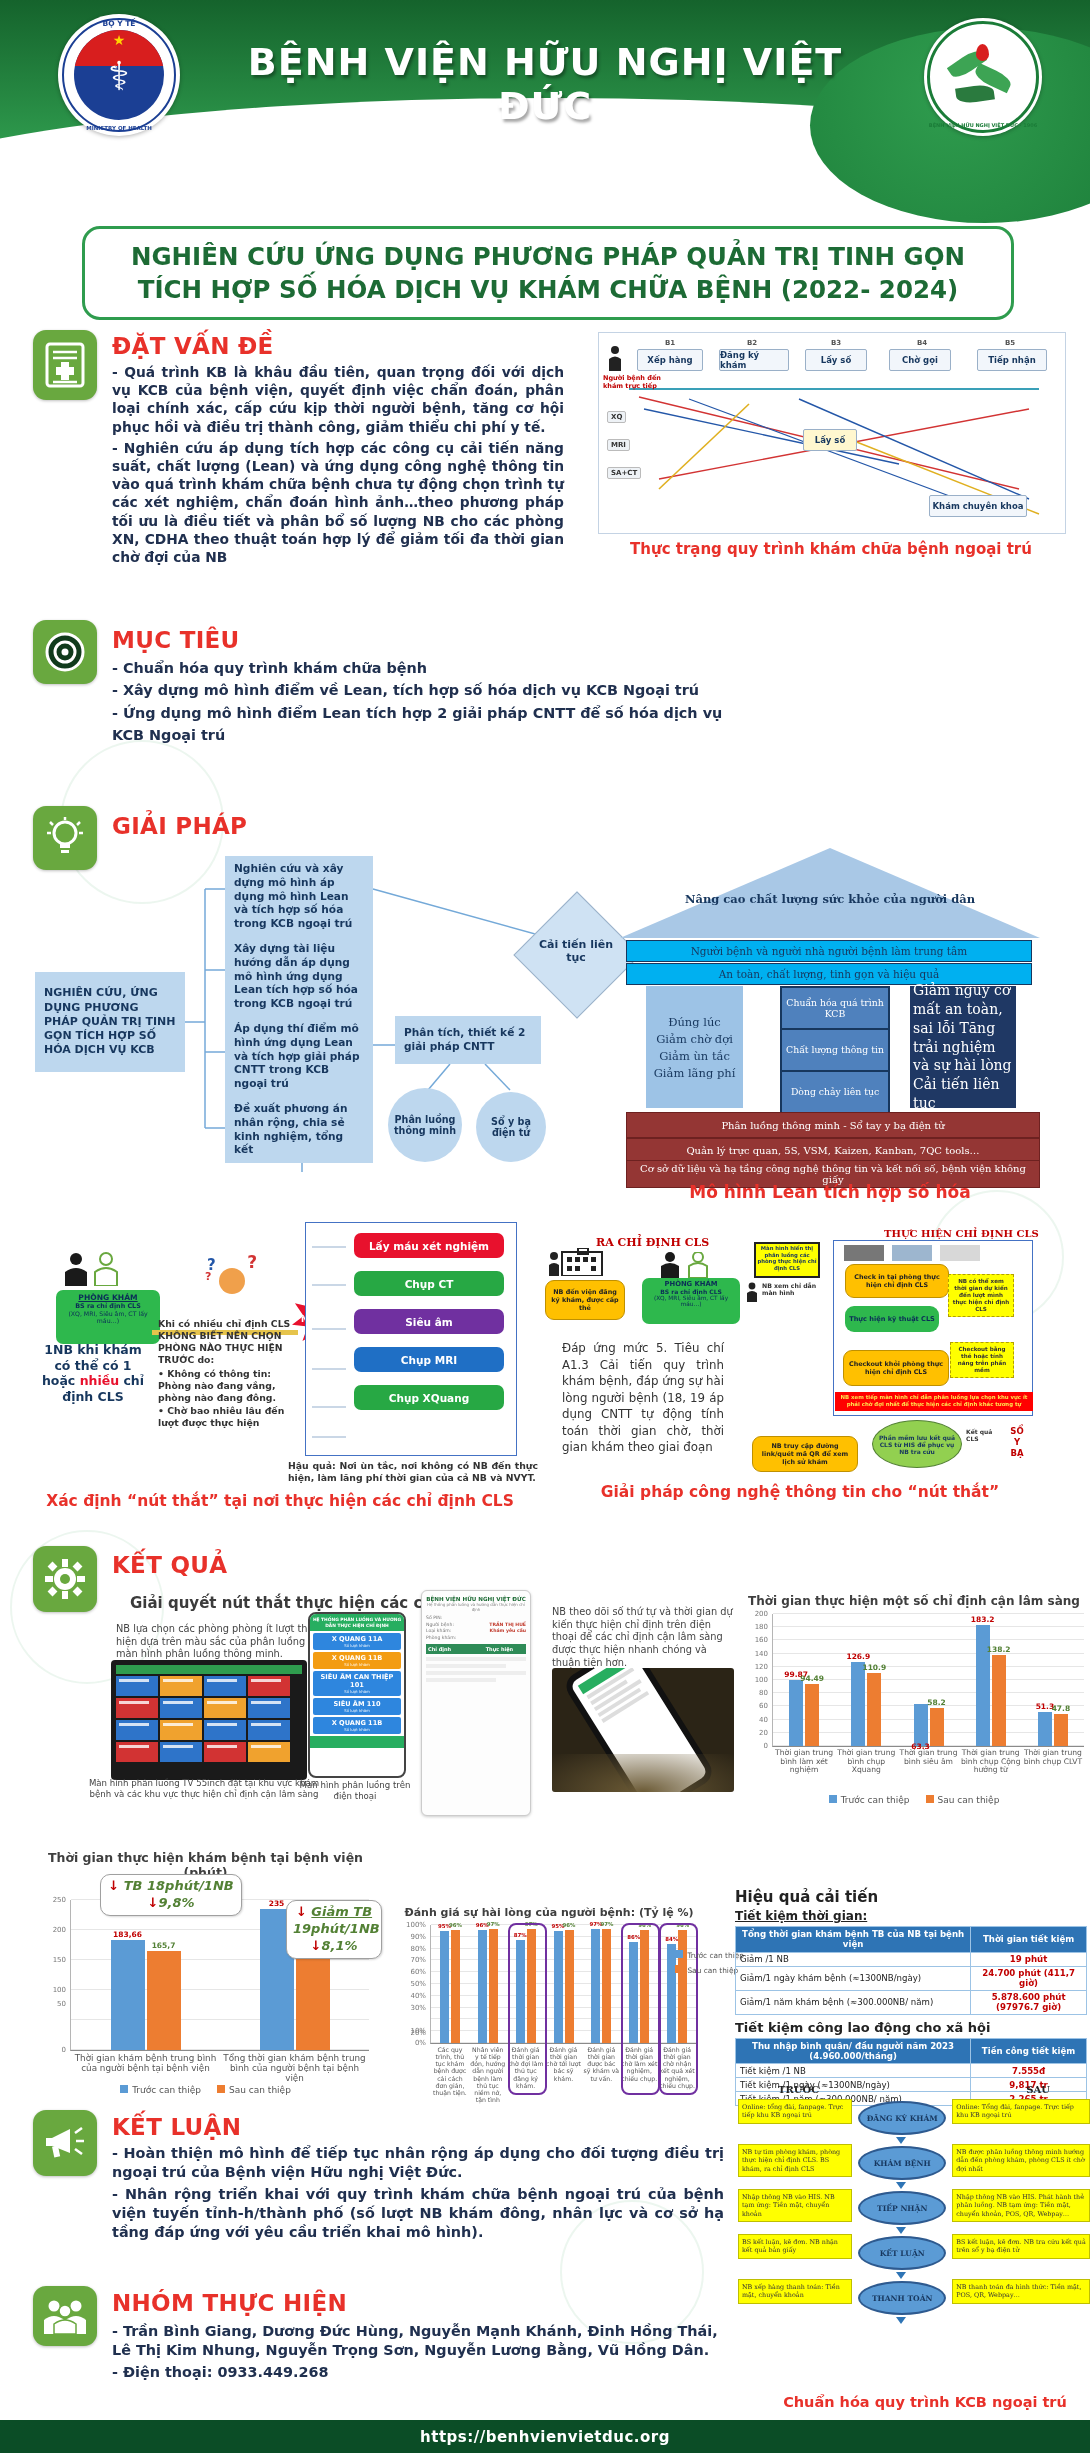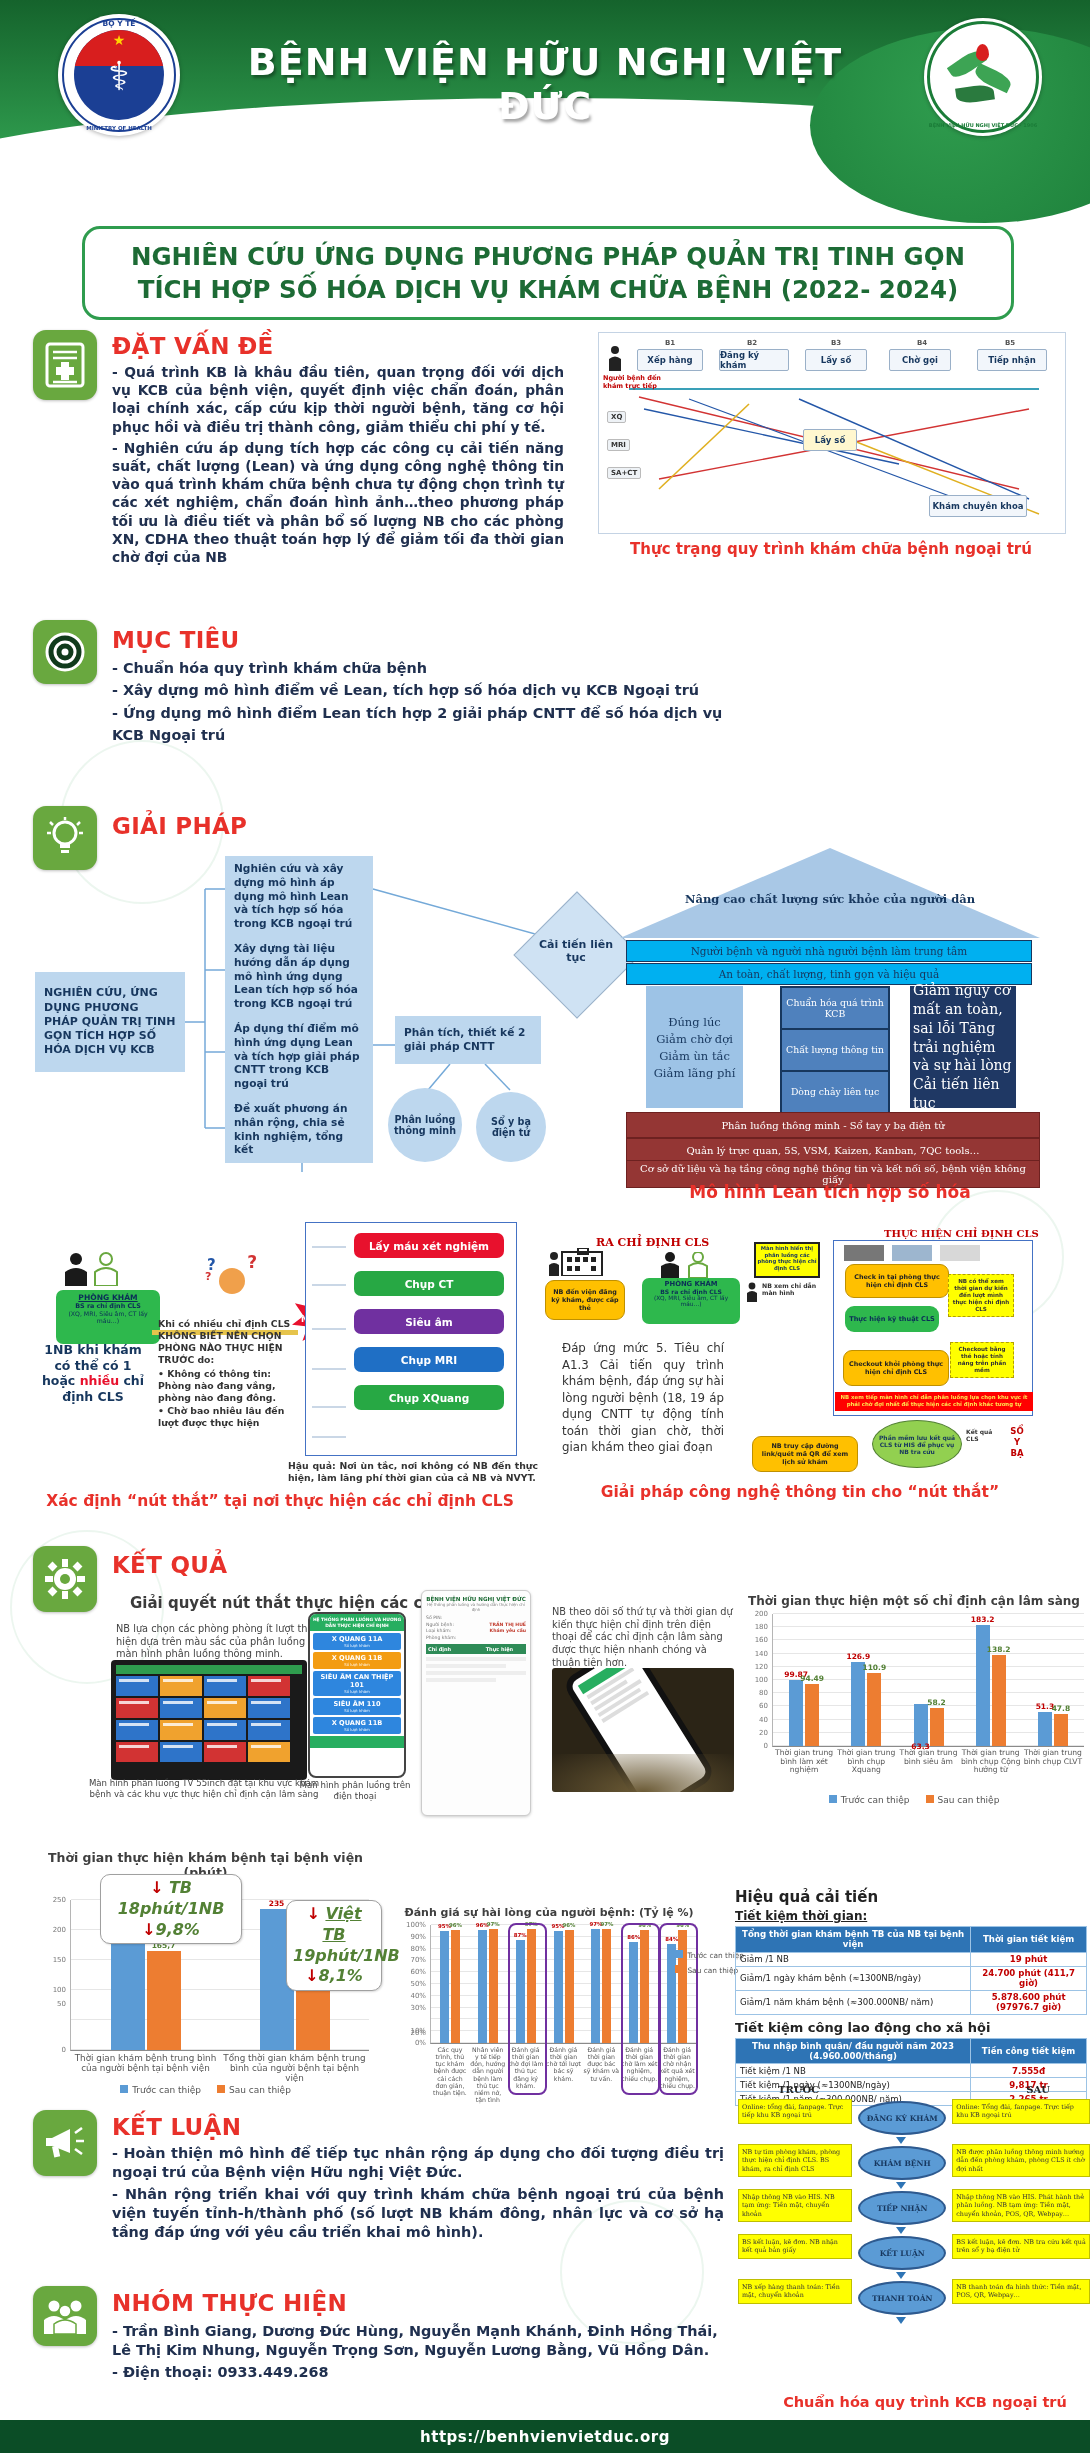--- a/index.html
+++ b/index.html
@@ -86,21 +86,21 @@
 .bc-cat{position:absolute;top:100%;margin-top:3px;width:96%;text-align:center;font-size:8px;color:#555;line-height:1.15}
 .bc-legend{display:flex;justify-content:center;gap:16px;font-size:9px;color:#555;margin-top:48px}
 .bc-legend i{width:8px;height:8px;display:inline-block;margin-right:4px}
 .bc-legend-right{position:absolute;right:-44px;top:32%;flex-direction:column;gap:5px;font-size:7.4px;margin:0}
 .bc-hl{position:absolute;bottom:-52px;border:2px solid #7030a0;border-radius:8px;pointer-events:none}
 #chart-cls .bc-cat{font-size:7.6px}
 #chart-exam .bc-cat{font-size:8.8px}
 #chart-sat .bc-cat{font-size:6.2px}
 #chart-sat .bc-val{font-size:5.4px;top:-8px}
 #chart-exam .bc-legend{margin-top:34px}
-.ann{position:absolute;border:1.5px solid #a0a0a0;border-radius:10px;background:#fff;padding:3px 6px;font-size:16px;font-weight:bold;font-style:italic;color:#538135;text-align:center;box-shadow:1px 1px 2px rgba(0,0,0,.15);line-height:1.3}
+.ann{position:absolute;border:1.5px solid #a0a0a0;border-radius:10px;background:#fff;padding:3px 6px;font-size:13px;font-weight:bold;font-style:italic;color:#538135;text-align:center;box-shadow:1px 1px 2px rgba(0,0,0,.15);line-height:1.3}
 .ann .dn{color:#c00000;font-style:normal}
 
 .hq table{width:100%;border-collapse:collapse;font-size:8.6px}
 .hq th{background:#2e74b5;color:#fff;font-size:8.6px;padding:2px 4px;border:1px solid #9cc3e5;line-height:1.2}
 .hq td{border:1px solid #9cc3e5;padding:1.5px 4px;color:#222}
 .hq td.v{color:#c00000;font-weight:bold;text-align:center}
 
 .qr-row{display:flex;align-items:flex-start;margin-bottom:9px;position:relative}
 .qr-y{background:#ffff00;border:1px solid #bfbf00;font-family:"DejaVu Serif","Liberation Serif",serif;font-size:6.4px;color:#333;padding:3px;line-height:1.3}
 .qr-e{width:84px;min-height:30px;background:#5b9bd5;border:2px solid #2e5a8f;border-radius:50%;color:#17375e;font-family:"DejaVu Serif","Liberation Serif",serif;font-weight:bold;font-size:7.6px;display:flex;align-items:center;justify-content:center;text-align:center;margin:2px 6px 0;flex:none}
@@ -640,21 +640,21 @@
         <div class="bc-legend">
           <span class="bc-leg"><i style="background: rgb(91, 155, 213);"></i>Trước can thiệp</span>
           <span class="bc-leg"><i style="background: rgb(237, 125, 49);"></i>Sau can thiệp</span>
         </div>
       </div>
     <div class="ann" style="left:62px;top:24px;width:128px">
       <span class="dn">↓</span> <span>TB 18phút/1NB</span><br>
       <span class="dn">↓</span><span>9,8%</span>
     </div>
     <div class="ann" style="left:248px;top:50px;width:82px">
-      <span class="dn">↓</span> <span style="text-decoration:underline">Việt TB</span><br>
+      <span class="dn">↓</span> <span style="text-decoration:underline">Giảm TB</span><br>
       <span>19phút/1NB</span><br>
       <span class="dn">↓</span><span>8,1%</span>
     </div>
   </div>
 
   <div class="abs" style="top:1906px;left:398px;width:302px">
     <div class="bc-title" style="font-size:11px;margin-bottom:6px">Đánh giá sự hài lòng của người bệnh: (Tỷ lệ %)</div>
     <div id="chart-sat">
         <div class="bc-plot" style="height: 118px;">
           <div class="bc-grid" style="bottom: 0px;"></div>

